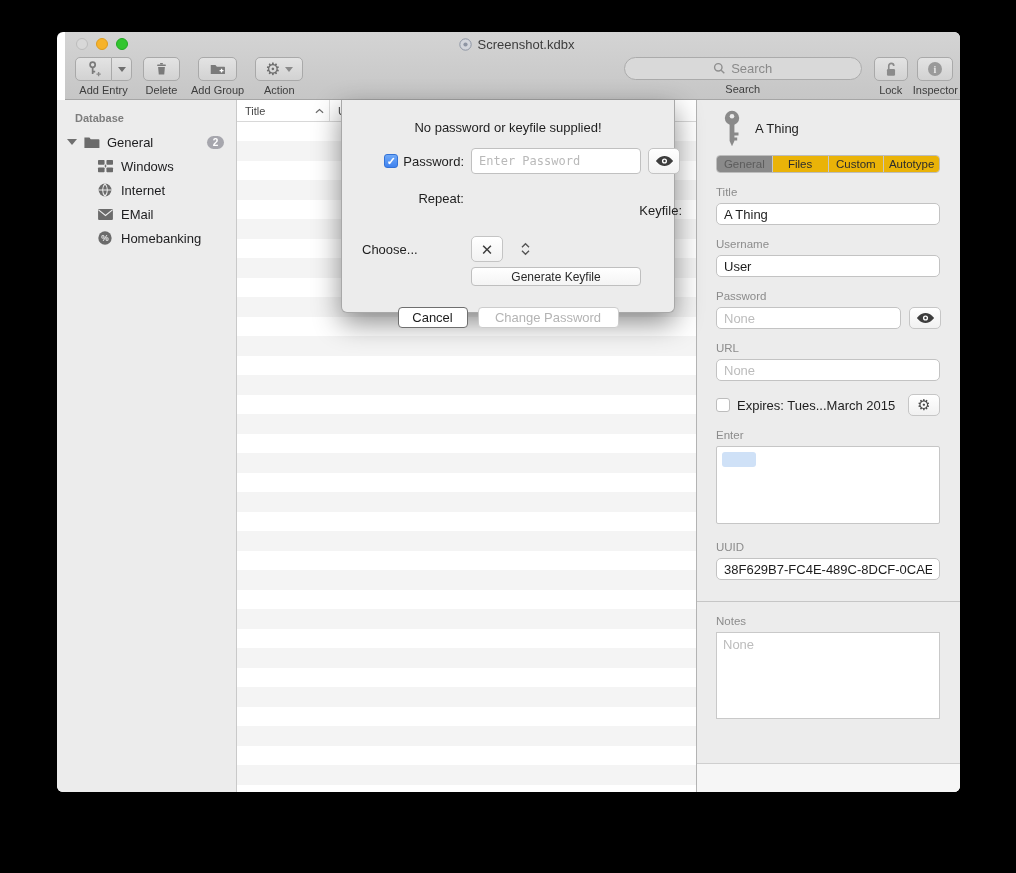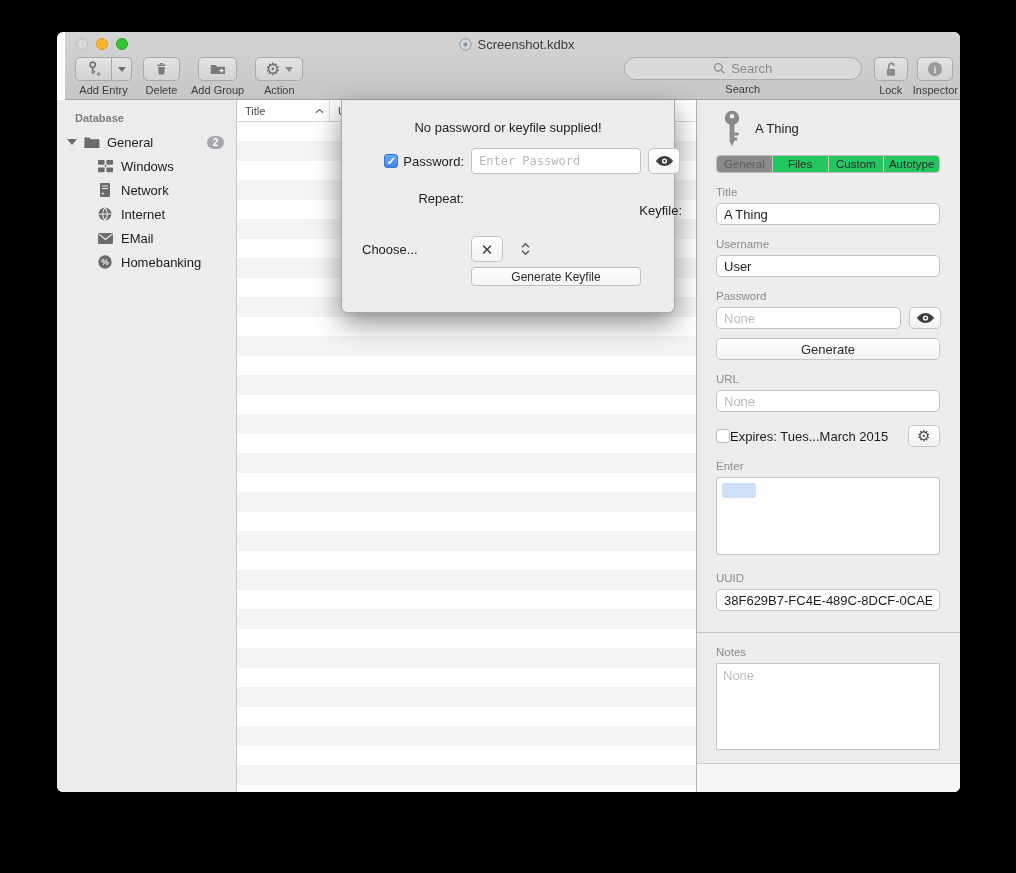--- a/index.html
+++ b/index.html
@@ -76,33 +76,33 @@
     font-weight:bold; display:flex; align-items:center; justify-content:center; line-height:1; }
   .cb-off { background:#fff; border:1px solid #bdbdbd; }
 
   
   .inspector { width:264px; flex:none; background:#ececec; border-left:1px solid #b3b3b3; position:relative; font-size:13px; }
   .ins-scroll { position:absolute; left:0; top:0; right:0; bottom:29px; padding:6px 20px 0 19px; overflow:hidden; }
   .ins-header { display:flex; align-items:center; gap:13px; height:44px; padding-left:6px; }
   .ins-title { font-size:13px; color:#1d1d1d; }
   .seg { display:flex; margin-top:5px; height:18px; border:1px solid #bdbdbd; border-radius:4px; overflow:hidden; background:#fff; }
   .seg-item { flex:1; display:flex; align-items:center; justify-content:center; font-size:11.5px; color:#2c2c2c;
-    border-right:1px solid #c7c7c7; background:#22c55e; }
+    border-right:1px solid #c7c7c7; background:#eab308; }
   .seg-item:last-child { border-right:none; }
   .seg-sel { background:#8a8a8a; color:#5c5c5c; }
   .ins-label { font-size:11.5px; color:#8c8c8c; margin:13px 0 5px; }
   .ins-input { width:100%; height:22px; border:1px solid #c3c3c3; border-radius:5px; background:#fff;
     font-size:13px; color:#1d1d1d; padding:0 7px; font-family:"Liberation Sans", sans-serif; }
   .ins-input::placeholder { color:#bcbcbc; }
   .row-flex { display:flex; gap:8px; align-items:center; }
   .ins-sq { width:32px; height:22px; background:linear-gradient(#ffffff,#f1f1f1); border:1px solid #c6c6c6;
     border-radius:5px; flex:none; display:flex; align-items:center; justify-content:center; }
   .ins-btn { width:100%; height:22px; background:linear-gradient(#ffffff,#f3f3f3); border:1px solid #c6c6c6;
     border-radius:5px; font-size:13px; color:#2a2a2a; margin-top:9px; }
-  .expires { display:flex; align-items:center; margin-top:13px; color:#1d1d1d; }
+  .expires { display:flex; align-items:center; gap:7px; margin-top:13px; color:#1d1d1d; }
   .expires .ins-sq { margin-left:auto; }
   .tagsbox { width:100%; height:78px; background:#fff; border:1px solid #c6c6c6; border-radius:2px; padding:5px; }
   .tagtoken { width:34px; height:15px; background:#cfe1f7; border-radius:3px; }
   .divider { height:1px; background:#c6c6c6; margin:21px -20px 0 -19px; }
   .notesbox { width:100%; height:87px; background:#fff; border:1px solid #c9c9c9; resize:none;
     font-family:"Liberation Sans", sans-serif; font-size:13px; color:#1d1d1d; padding:4px 6px; }
   .notesbox::placeholder { color:#bcbcbc; }
   .ins-footer { position:absolute; left:0; bottom:0; width:100%; height:29px; background:#f6f6f6; border-top:1px solid #cfcfcf; }
 
   .glyph-gear { font-family:"DejaVu Sans", sans-serif; font-size:15px; color:#4a4a4a; line-height:1; }
@@ -227,30 +227,20 @@
         <span class="sb-ico">
           <svg width="17" height="15" viewBox="0 0 18 16">
               <rect x="1" y="1" width="7" height="5" rx=".8" fill="#6b6b6b"></rect>
               <rect x="10" y="1" width="7" height="5" rx=".8" fill="#6b6b6b"></rect>
               <rect x="1" y="9" width="7" height="5" rx=".8" fill="#6b6b6b"></rect>
               <rect x="10" y="9" width="7" height="5" rx=".8" fill="#6b6b6b"></rect>
               <path d="M8 7.5h2M9 6v3" stroke="#6b6b6b"></path>
             </svg>
         </span>
         <span>Windows</span>
-      </div>
-      <div class="sb-row sb-child">
-        <span class="sb-ico">
-          <svg width="14" height="16" viewBox="0 0 14 16">
-              <rect x="2" y="1" width="10" height="14" rx="1" fill="#6b6b6b"></rect>
-              <path d="M4 4h6M4 6.5h6" stroke="#ececec" stroke-width="1.2"></path>
-              <circle cx="4.8" cy="11.5" r="1" fill="#ececec"></circle>
-            </svg>
-        </span>
-        <span>Network</span>
       </div>
       <div class="sb-row sb-child">
         <span class="sb-ico">
           <svg width="16" height="16" viewBox="0 0 18 18">
               <circle cx="9" cy="9" r="7.2" fill="#6b6b6b"></circle>
               <path d="M2 9h14 M9 1.8a11 11 0 0 1 0 14.4 M9 1.8a11 11 0 0 0 0 14.4" fill="none" stroke="#ececec" stroke-width="1.2"></path>
             </svg>
         </span>
         <span>Internet</span>
       </div>
@@ -320,21 +310,20 @@
         <div class="row-flex">
           <input class="ins-input" type="text" style="width: 185px;" placeholder="None">
           <button class="ins-sq">
             <svg width="19" height="12" viewBox="0 0 22 14">
                 <path d="M1 7s4-5.8 10-5.8S21 7 21 7s-4 5.8-10 5.8S1 7 1 7z" fill="#3d3d3d"></path>
                 <circle cx="11" cy="7" r="3" fill="#fff"></circle>
                 <circle cx="11" cy="7" r="1.4" fill="#3d3d3d"></circle>
               </svg>
           </button>
         </div>
-        <button class="ins-btn">Generate</button>
 
         <div class="ins-label">URL</div>
         <input class="ins-input" type="text" placeholder="None" style="">
 
         <div class="expires">
           <span class="checkbox cb-off"></span>
           <span>Expires: Tues...March 2015</span>
           <button class="ins-sq">
             <span class="glyph-gear">⚙</span>
           </button>
@@ -385,15 +374,19 @@
       </div>
       <button class="sq-btn" style="margin-top:13px;">
         <span class="xmark">✕</span>
       </button>
 
       <span></span>
       <button class="gen-key">Generate Keyfile</button>
       <span></span>
     </div>
 
+    <div class="dlg-buttons">
+      <button class="btn btn-cancel">Cancel</button>
+      <button class="btn btn-disabled" disabled="">Change Password</button>
+    </div>
   </div>
 
 </div>
 
 </body></html>

